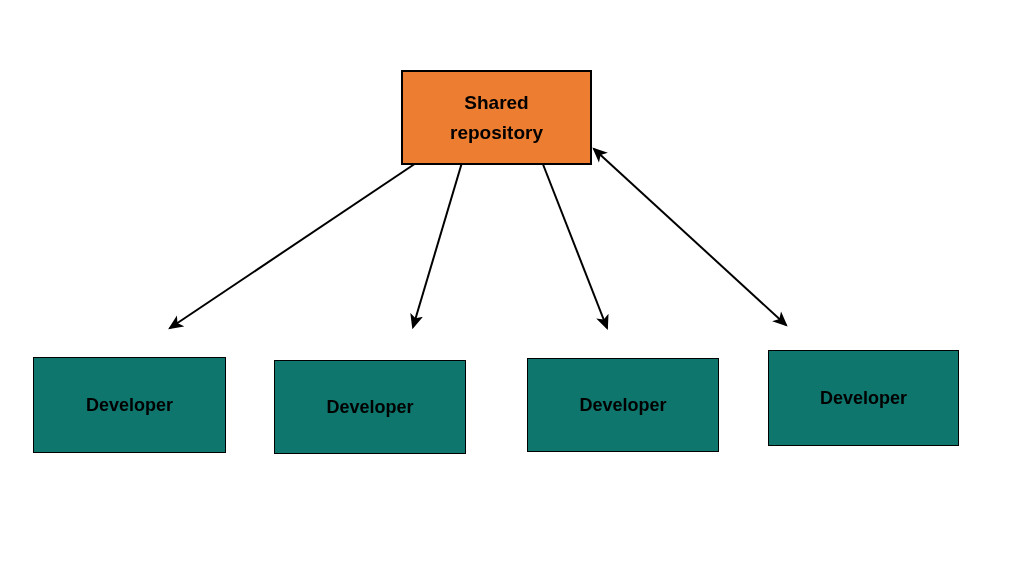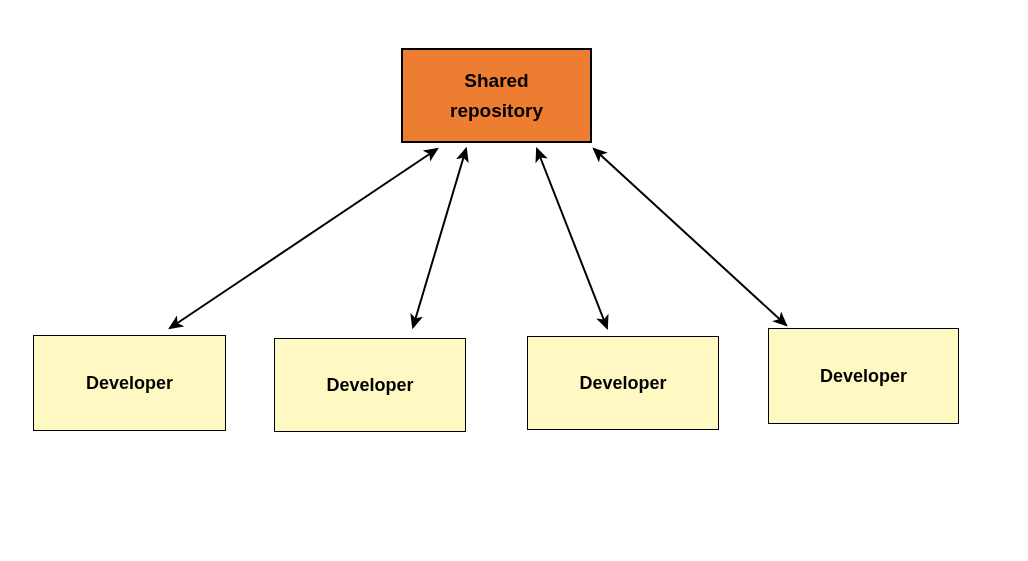--- a/index.html
+++ b/index.html
@@ -25,39 +25,40 @@
   }
   .node {
     position: absolute;
     box-sizing: border-box;
     display: flex;
     align-items: center;
     justify-content: center;
     text-align: center;
     color: #000000;
     font-weight: bold;
+    margin-top: 22px;
   }
   .node-repo {
     left: 401px;
     top: 48px;
     width: 191px;
     height: 95px;
     background: #ED7D31;
     border: 2px solid #000000;
     font-size: 19px;
     line-height: 30px;
   }
   .node-repo .label {
     display: inline-block;
     width: 130px; 
   }
   .node-dev {
     width: 192px;
     height: 95px;
-    background: #fef9c3;
+    background: #0f766e;
     border: 1.5px solid #000000;
     font-size: 18px;
   }
   .node-dev1 { left: 33px;  top: 335px; width: 193px; height: 96px; }
   .node-dev2 { left: 274px; top: 338px; width: 192px; height: 94px; }
   .node-dev3 { left: 527px; top: 336px; width: 192px; height: 94px; }
   .node-dev4 { left: 768px; top: 328px; width: 191px; height: 96px; }
 </style>
 </head>
 <body>

